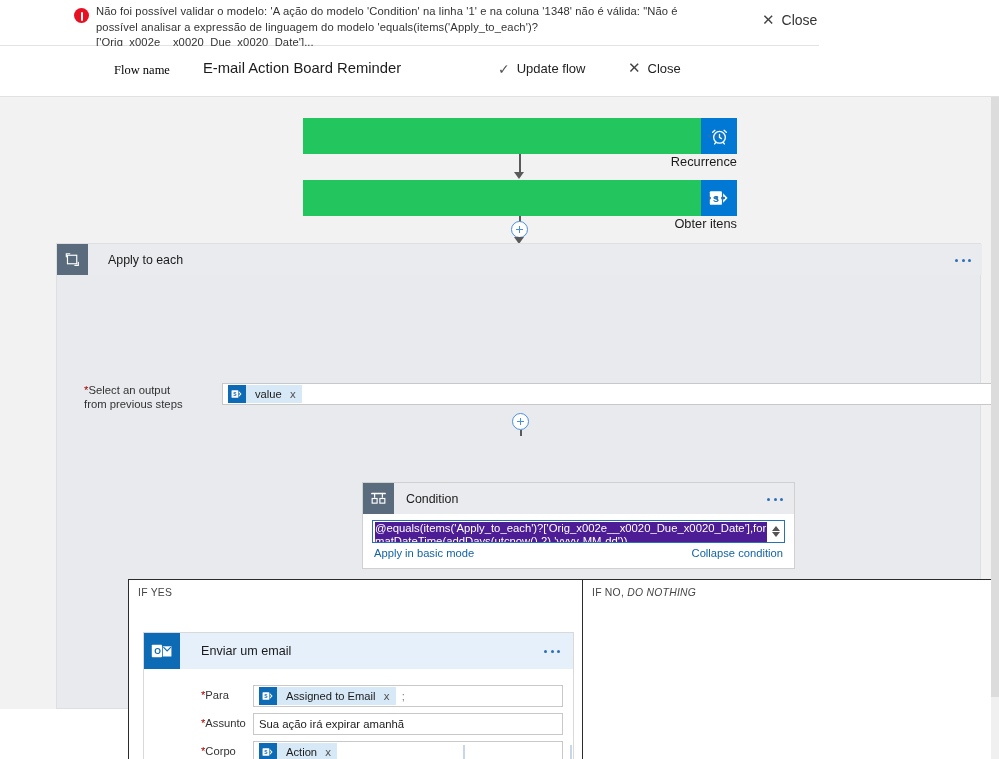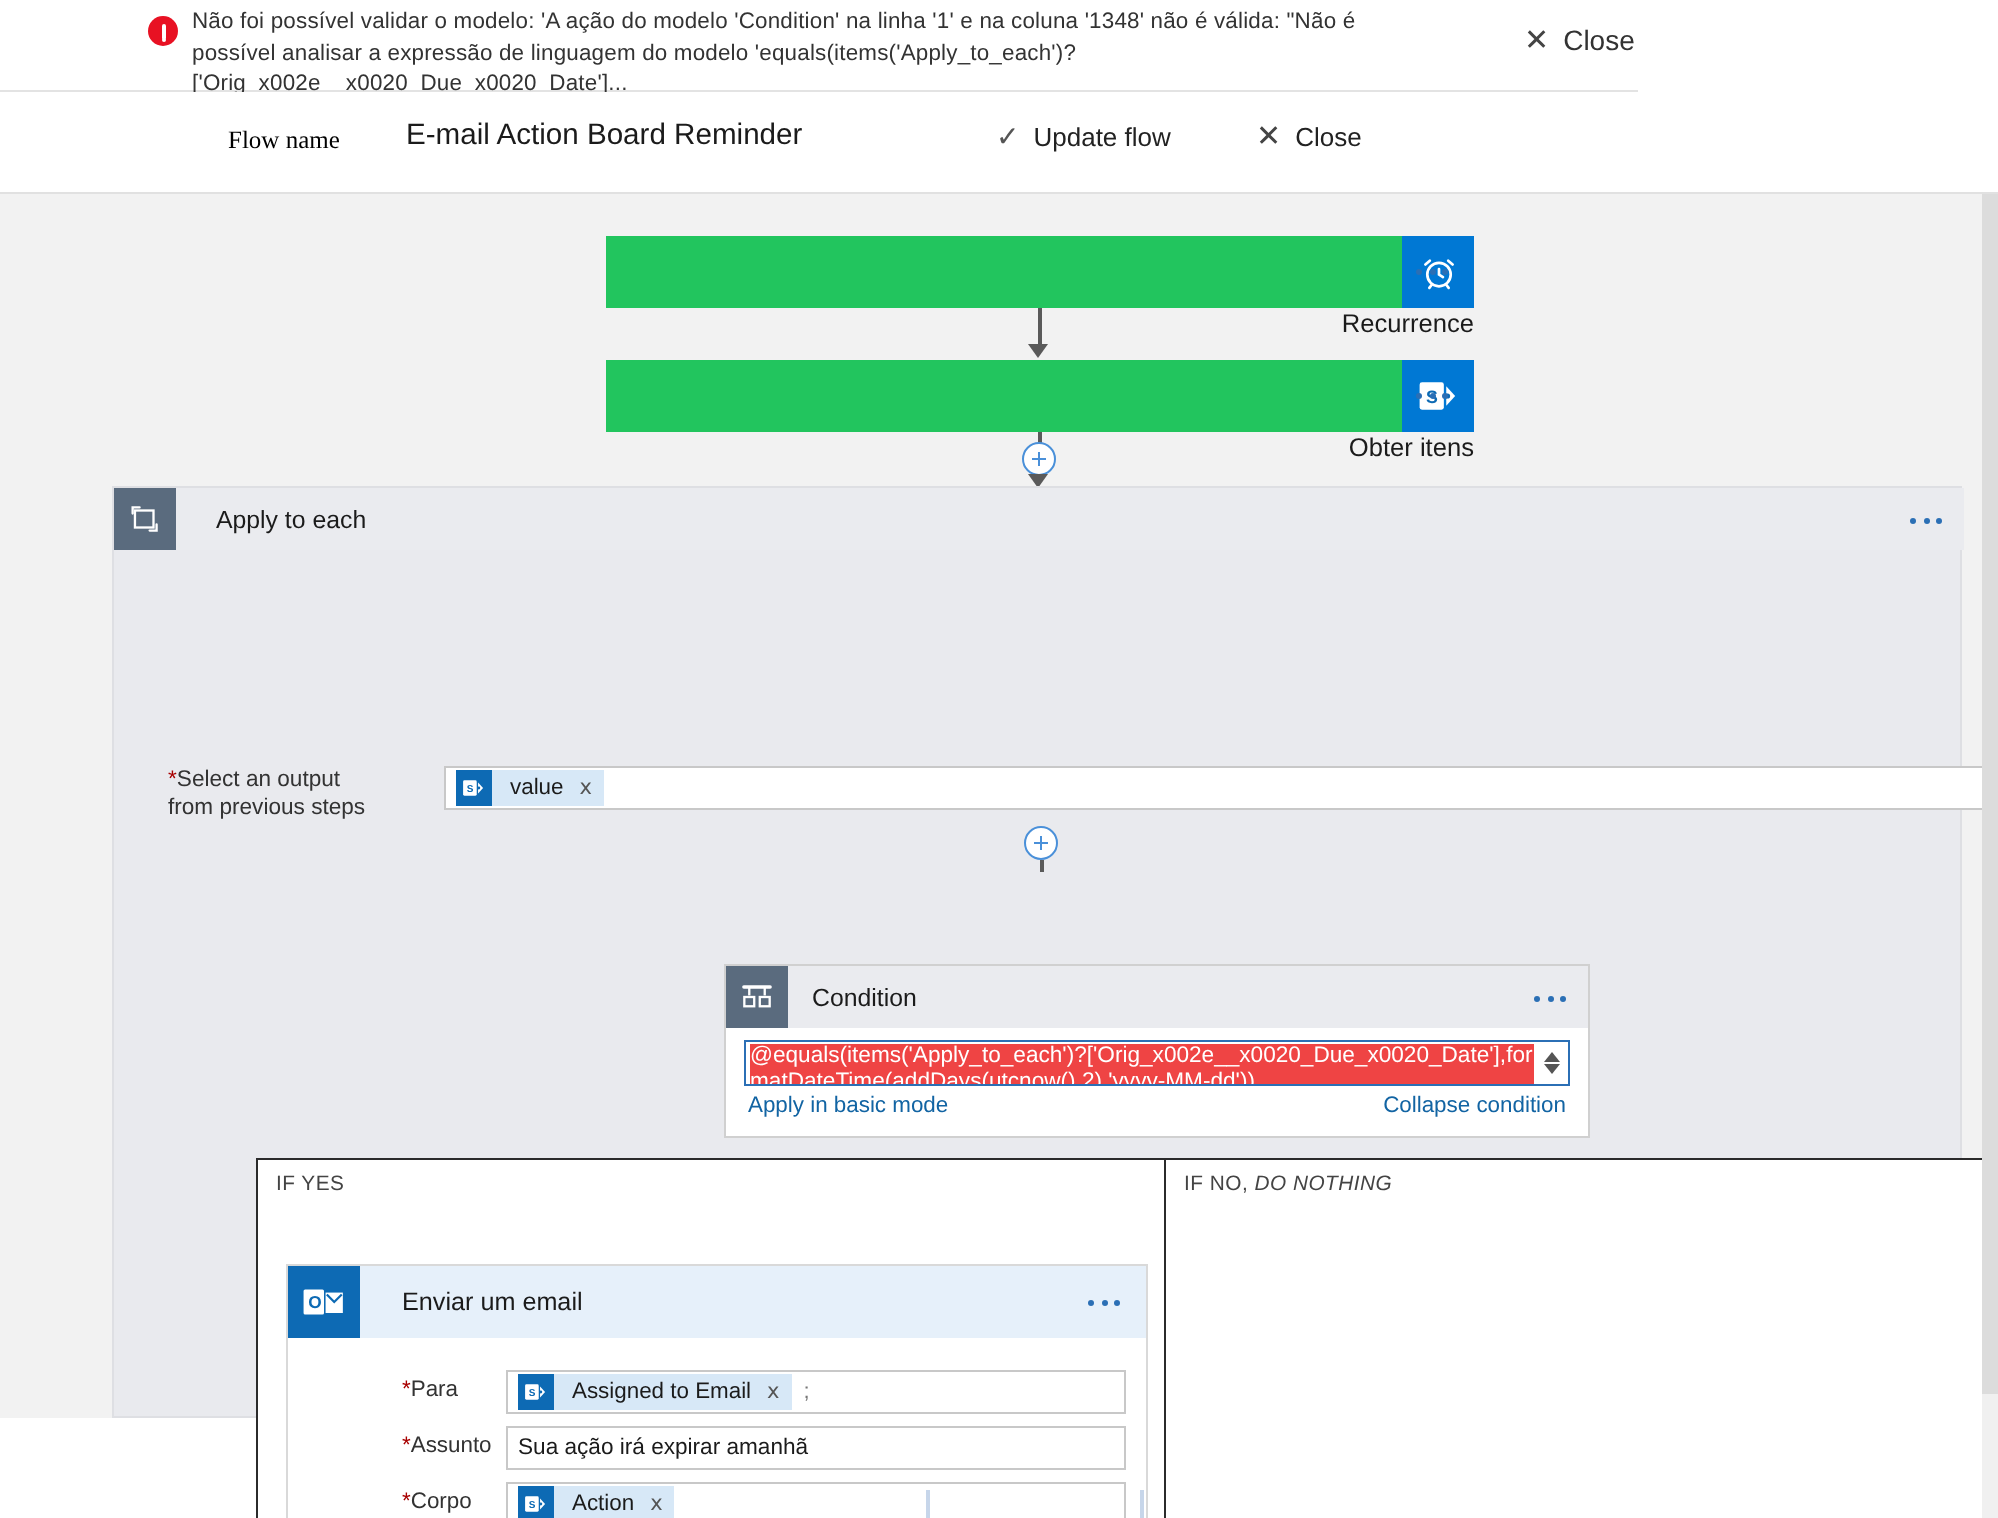--- a/index.html
+++ b/index.html
@@ -230,21 +230,21 @@
   .expr-box {
     position: absolute; left: 9px; top: 37px;
     width: 413px; height: 23px;
     border: 1.5px solid #2b6fb5; background: #ffffff;
     overflow: hidden;
   }
   .expr-text {
     position: absolute; left: 2px; top: 1px;
     width: 392px;
     font-size: 11.3px; line-height: 12.5px;
-    color: #ffffff; background: #ef4444;
+    color: #ffffff; background: #4c1d95;
     font-family: "Liberation Sans", sans-serif;
     white-space: pre-wrap; word-break: break-all;
   }
   .expr-spin {
     position: absolute; right: 1px; top: 0px;
     width: 14px; height: 20px;
     display: flex; flex-direction: column;
     align-items: center; justify-content: center; gap: 1px;
     cursor: pointer; background: #fff;
   }

